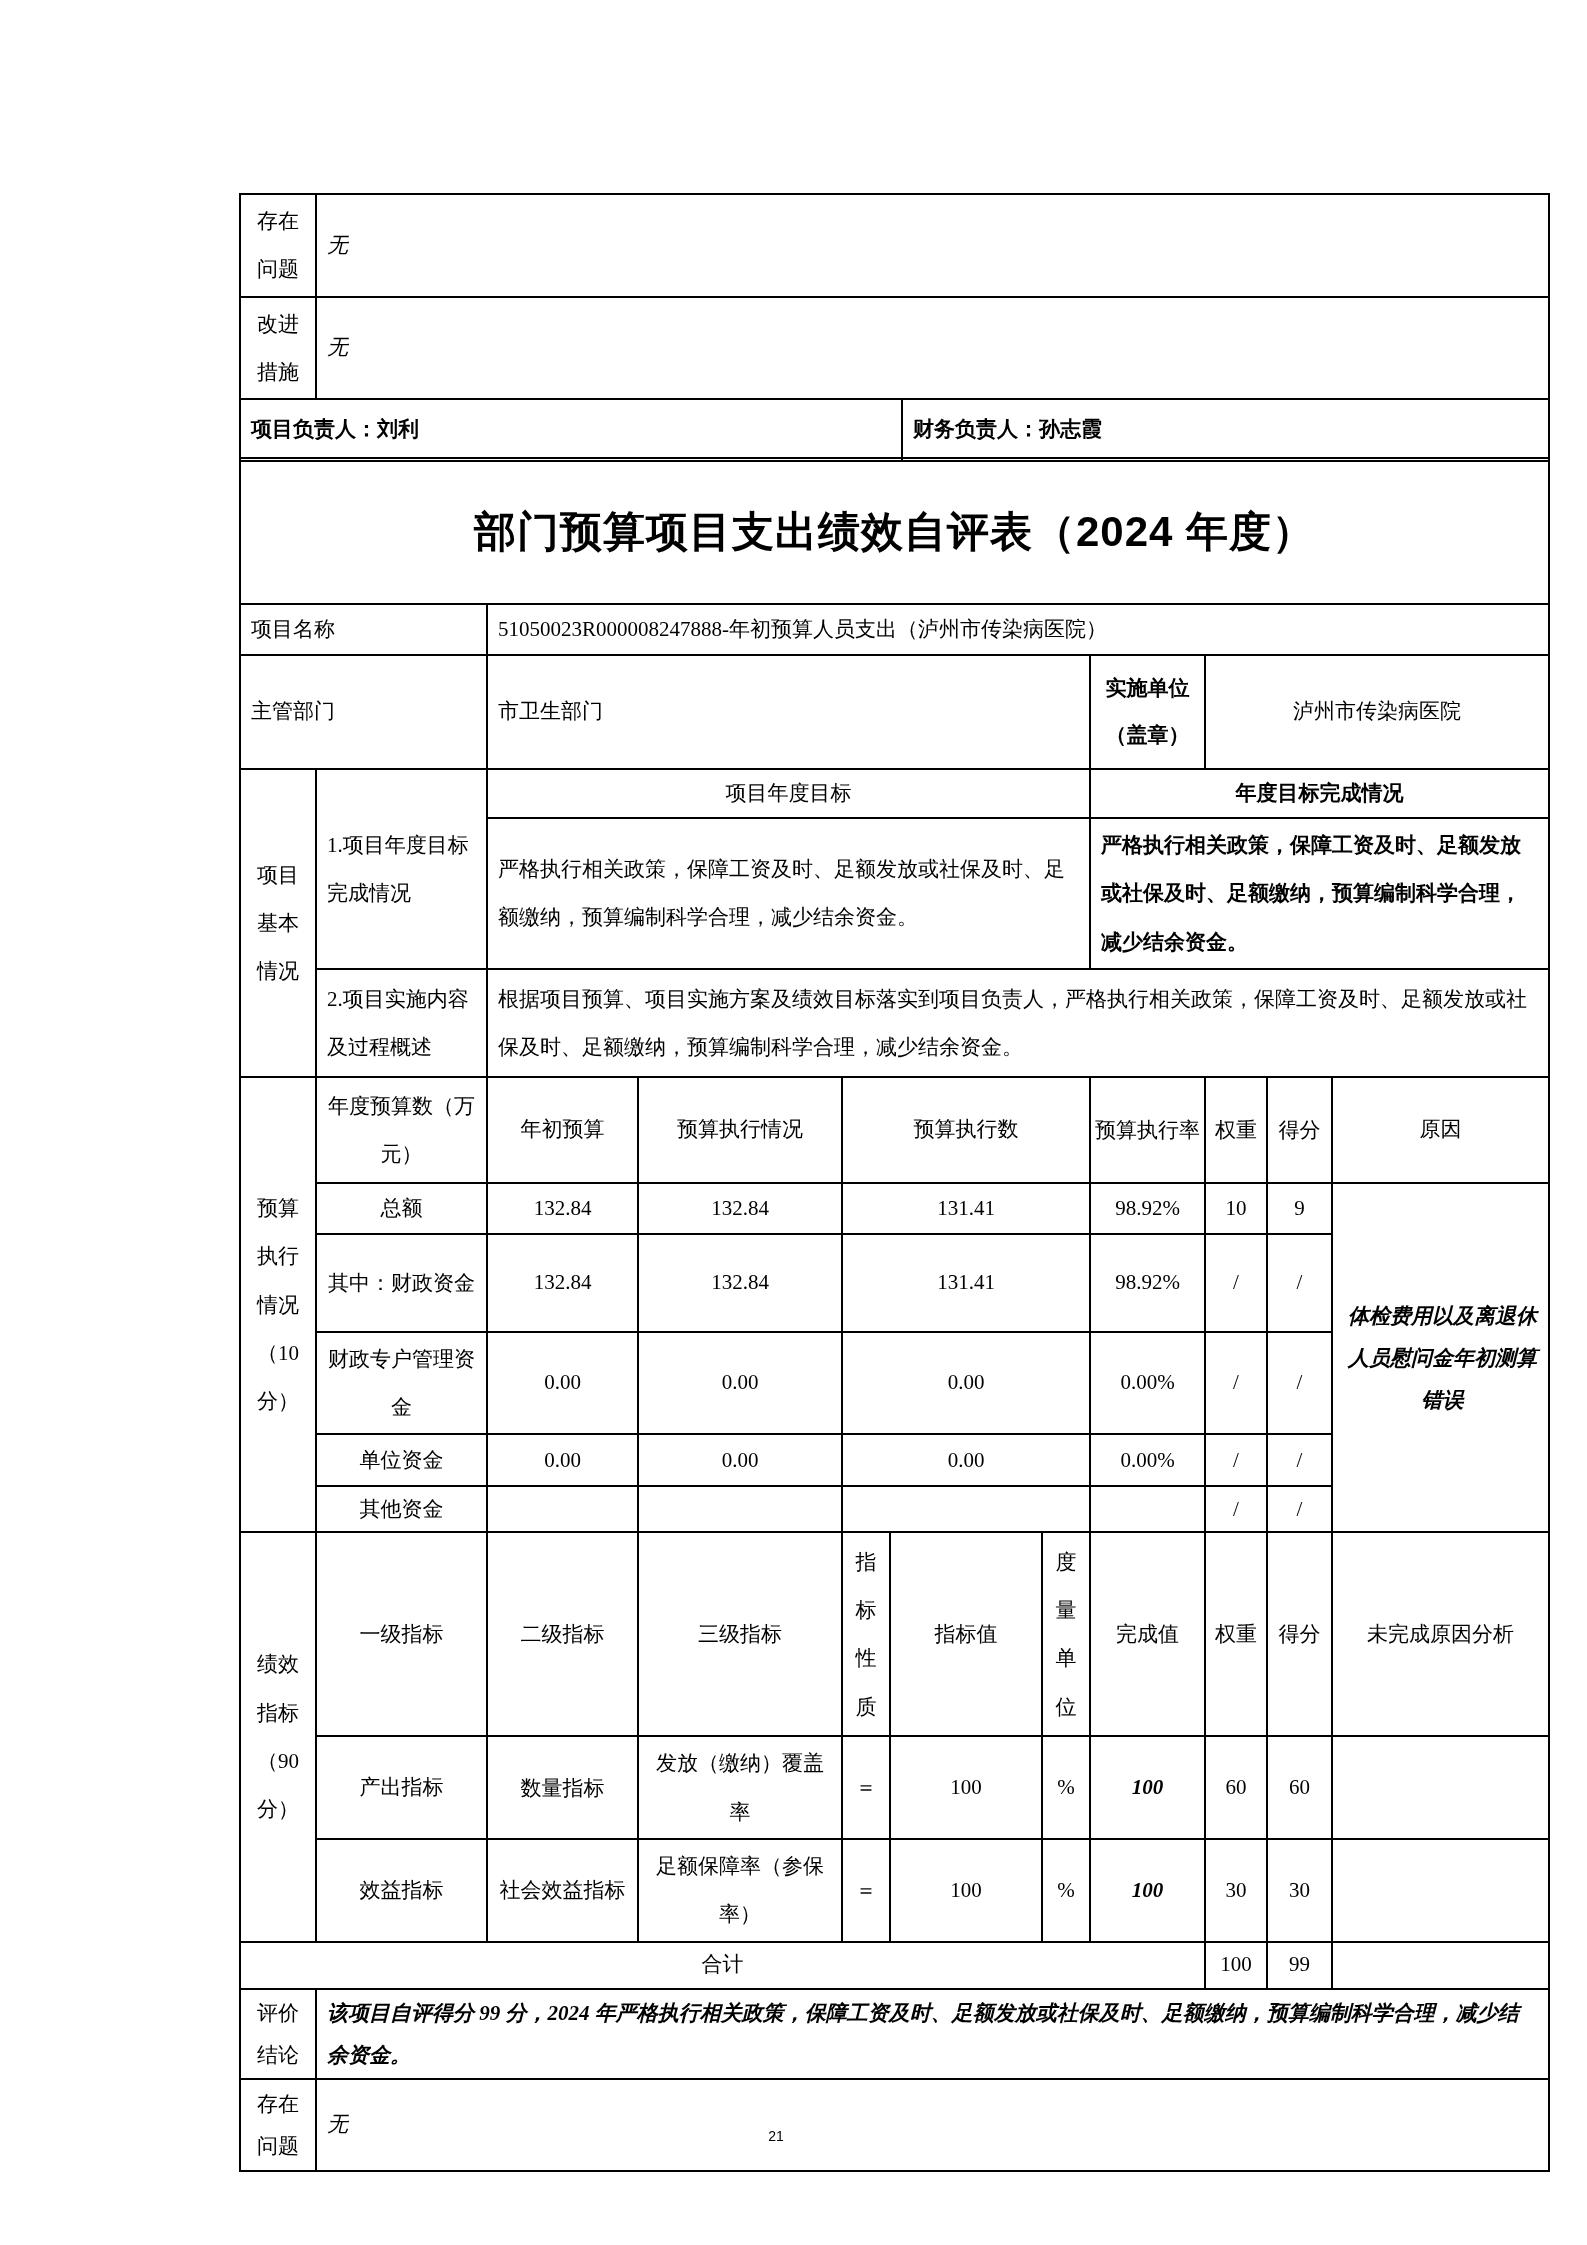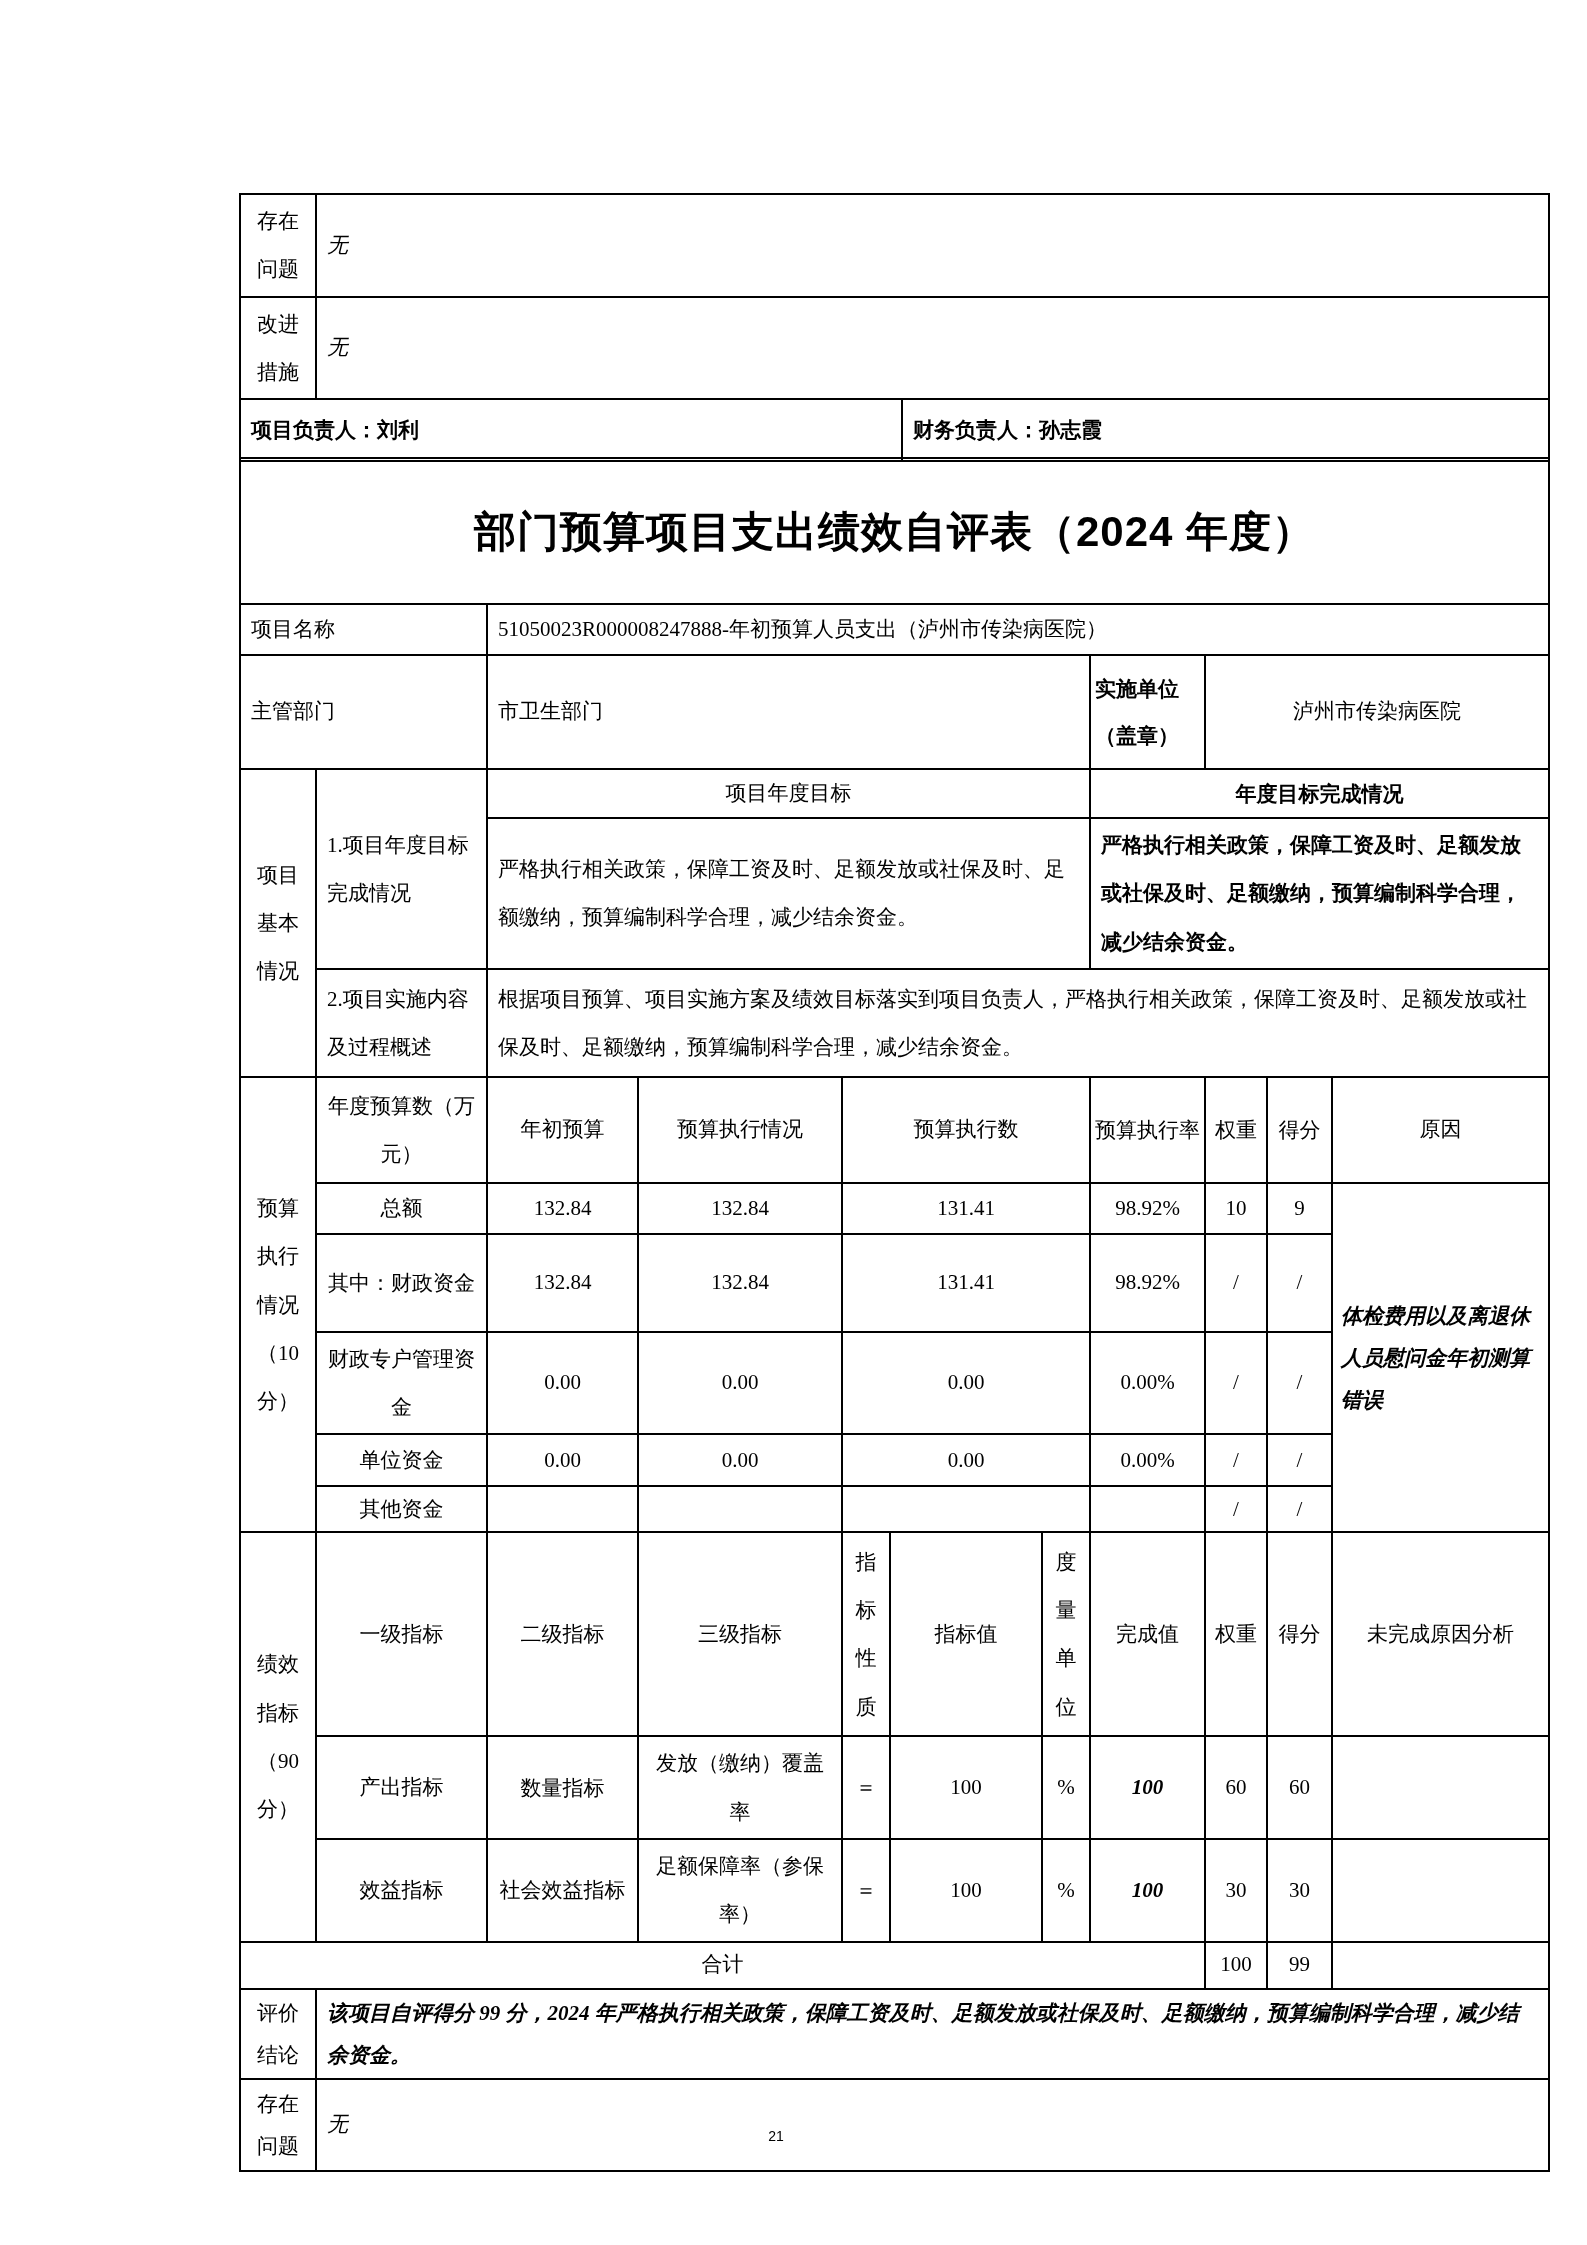--- a/index.html
+++ b/index.html
@@ -23,40 +23,40 @@
     line-height:1.5;
     padding:2px 10px;
     vertical-align:middle;
     word-break:break-all;
     overflow:hidden;
   }
   .ctr{text-align:center;}
   .lft{text-align:left;}
   .sp{line-height:2.3;}
   .sp2{line-height:2.0;}
-  .hei{font-family:Liberation Sans, sans-serif; font-weight:700;}
+  .hei{font-family:Liberation Serif, serif; font-weight:700;}
   .kai{font-style:italic;}
   .kaib{font-style:italic; font-weight:700;}
   .title-cell{
     font-family:"Liberation Sans", sans-serif;
     font-weight:700;
     font-size:42px;
     text-align:center;
     letter-spacing:1px;
   }
   .pagenum{
     position:absolute;
     top:2128px;
     left:0;
     width:100%;
     text-align:center;
     font-size:14px;
     font-family:"Liberation Sans", sans-serif;
   }
-  .nopad{padding:2px 4px;}
+  .nopad{padding:2px 4px;text-align:center;}
 </style>
 </head>
 <body>
 
 <div class="page">
 
   <table style="left:239px; top:193px; width:1309px;">
     <colgroup>
         <col style="width:76px">
         <col style="width:586px">

